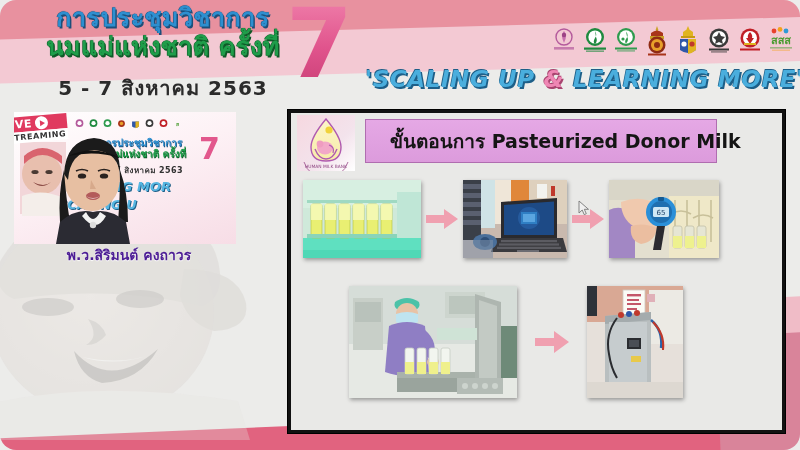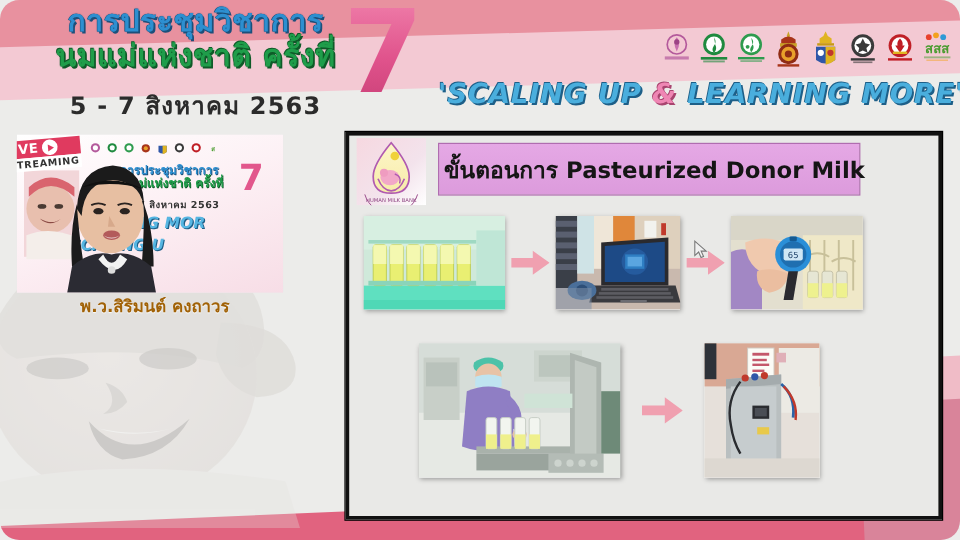--- a/index.html
+++ b/index.html
@@ -131,37 +131,37 @@
   .play-dot{
     width:13px;height:13px;border-radius:50%;background:#fff;
     display:flex;align-items:center;justify-content:center;
   }
   .play-dot::after{
     content:"";border-left:5px solid #e03a5f;border-top:3.5px solid transparent;
     border-bottom:3.5px solid transparent;margin-left:2px;
   }
   .speaker-name{
     position:absolute;left:14px;top:244px;width:230px;text-align:center;
-    font-size:14px;font-weight:bold;color:#a16207;
+    font-size:14px;font-weight:bold;color:#4c1d95;
     text-shadow:0 1px 1px rgba(255,255,255,.9);
   }
 
   
   .slide{
     position:absolute;left:288px;top:110px;width:497px;height:323px;
     background:#e9e9e7;border:3px solid #111;box-sizing:border-box;
     box-shadow:0 0 0 1px #000;
   }
   .slide-head{position:absolute;left:0;top:0;width:491px;height:60px;}
   .slide-logo{position:absolute;left:6px;top:2px;width:58px;height:56px;}
   .slide-title-box{
     position:absolute;left:74px;top:6px;width:352px;height:44px;
     background:linear-gradient(180deg,#e5a8e5 0%,#dc9bdc 100%);
     border:1px solid #b06db0;display:flex;align-items:center;
-    box-sizing:border-box;padding-left:4px;
+    box-sizing:border-box;padding-left:24px;
   }
   .slide-title{
     font-size:19px;font-weight:bold;color:#151515;white-space:nowrap;
   }
 
   .row{position:absolute;display:flex;align-items:center;text-align:right;}
   .row1{left:12px;top:62px;width:470px;height:88px;}
   .row2{left:58px;top:160px;width:420px;height:138px;}
 
   .photo{box-shadow:1px 2px 4px rgba(0,0,0,.35);flex:none;}

